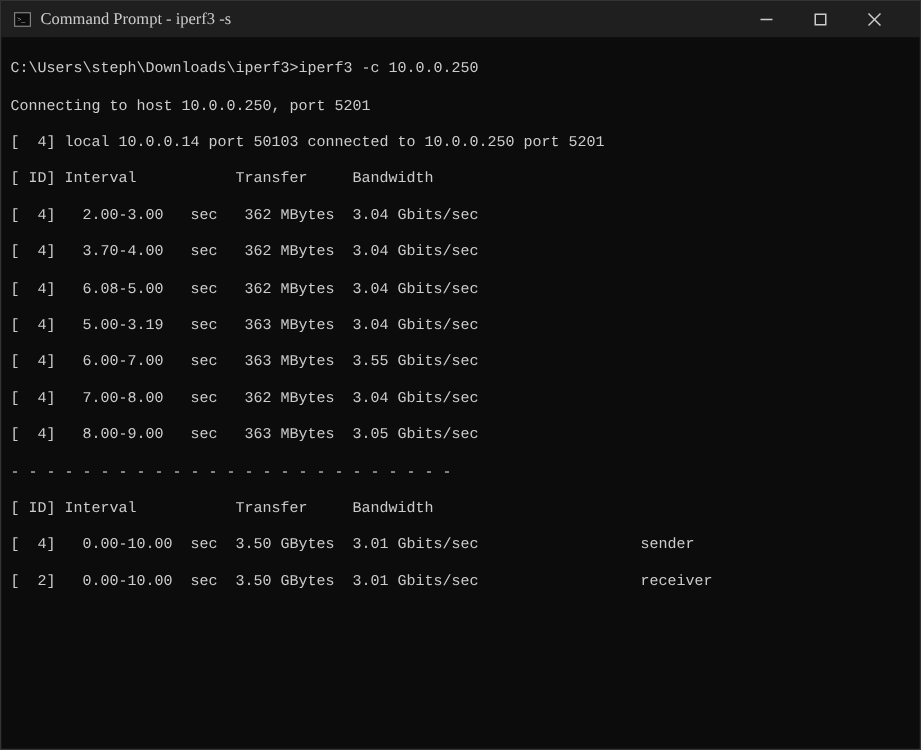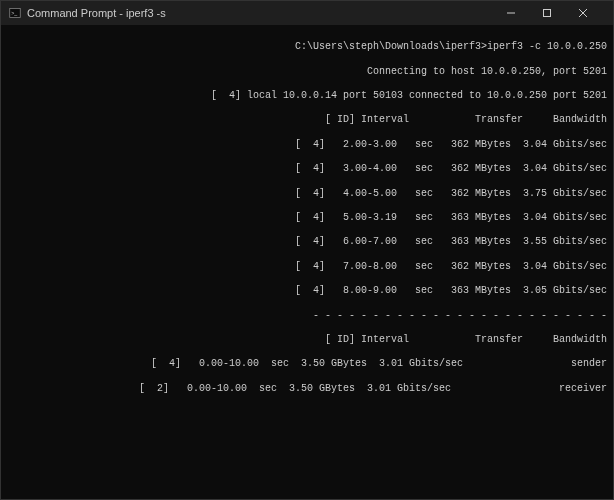--- a/index.html
+++ b/index.html
@@ -1,25 +1,25 @@
 <!DOCTYPE html>
 <html><head>
   <meta charset="utf-8">
   <style>
     * { margin: 0; padding: 0; box-sizing: border-box; }
     html, body { width: 614px; height: 500px; background: #1a1a1a; font-family: Consolas, 'Courier New', monospace; overflow: hidden; }
     .window { width: 614px; height: 500px; background: #0c0c0c; display: flex; flex-direction: column; border: 1px solid #333; }
-    .titlebar { height: 24px; background: #1f1f1f; display: flex; align-items: center; justify-content: space-between; padding: 0 12px 0 8px; color: #cccccc; font-size: 11px; font-family: Liberation Sans, sans-serif; flex-shrink: 0; }
+    .titlebar { height: 24px; background: #1f1f1f; display: flex; align-items: center; justify-content: space-between; padding: 0 12px 0 8px; color: #cccccc; font-size: 11px; font-family: Liberation Serif, serif; flex-shrink: 0; }
     .titlebar-left { display: flex; align-items: center; gap: 6px; }
     .titlebar-icon { width: 12px; height: 12px; display: inline-flex; align-items: center; justify-content: center; }
     .titlebar-controls { display: flex; height: 100%; }
     .titlebar-btn { width: 36px; height: 100%; display: flex; align-items: center; justify-content: center; color: #cccccc; font-family: 'Segoe UI', sans-serif; font-size: 10px; }
     .titlebar-btn svg { width: 10px; height: 10px; }
     .terminal { flex: 1; background: #0c0c0c; color: #cccccc; font-size: 10px; line-height: 12.2px; padding: 4px 6px; white-space: pre; overflow: hidden; letter-spacing: 0px; }
-    .row { display: block; text-align: right; }
+    .row { display: block; }
   </style>
 </head>
 <body>
 
 <div class="window">
   <div class="titlebar">
     <div class="titlebar-left">
       <span class="titlebar-icon">
         <svg viewBox="0 0 16 16">
             <rect x="1" y="2" width="14" height="12" fill="#0c0c0c" stroke="#888" stroke-width="1"></rect>
@@ -47,22 +47,22 @@
       </div>
     </div>
   </div>
 
   <div class="terminal">
 <span class="row"><span>C:\Users\steph\Downloads\iperf3&gt;</span><span>iperf3 -c 10.0.0.250</span></span>
 <span class="row">Connecting to host 10.0.0.250, port 5201</span>
 <span class="row">[  4] local 10.0.0.14 port 50103 connected to 10.0.0.250 port 5201</span>
 <span class="row">[ ID] Interval           Transfer     Bandwidth</span>
 <span class="row">[  4]   2.00-3.00   sec   362 MBytes  3.04 Gbits/sec</span>
-<span class="row">[  4]   3.00-4.00   sec   362 MBytes  3.04 Gbits/sec</span>
-<span class="row">[  4]   4.00-5.00   sec   362 MBytes  3.75 Gbits/sec</span>
+<span class="row">[  4]   3.70-4.00   sec   362 MBytes  3.04 Gbits/sec</span>
+<span class="row">[  4]   6.08-5.00   sec   362 MBytes  3.04 Gbits/sec</span>
 <span class="row">[  4]   5.00-3.19   sec   363 MBytes  3.04 Gbits/sec</span>
 <span class="row">[  4]   6.00-7.00   sec   363 MBytes  3.55 Gbits/sec</span>
 <span class="row">[  4]   7.00-8.00   sec   362 MBytes  3.04 Gbits/sec</span>
 <span class="row">[  4]   8.00-9.00   sec   363 MBytes  3.05 Gbits/sec</span>
 <span class="row">- - - - - - - - - - - - - - - - - - - - - - - - -</span>
 <span class="row">[ ID] Interval           Transfer     Bandwidth</span>
 <span class="row">[  4]   0.00-10.00  sec  3.50 GBytes  3.01 Gbits/sec                  sender</span>
 <span class="row">[  2]   0.00-10.00  sec  3.50 GBytes  3.01 Gbits/sec                  receiver</span>
 <span class="row"> </span>
 

